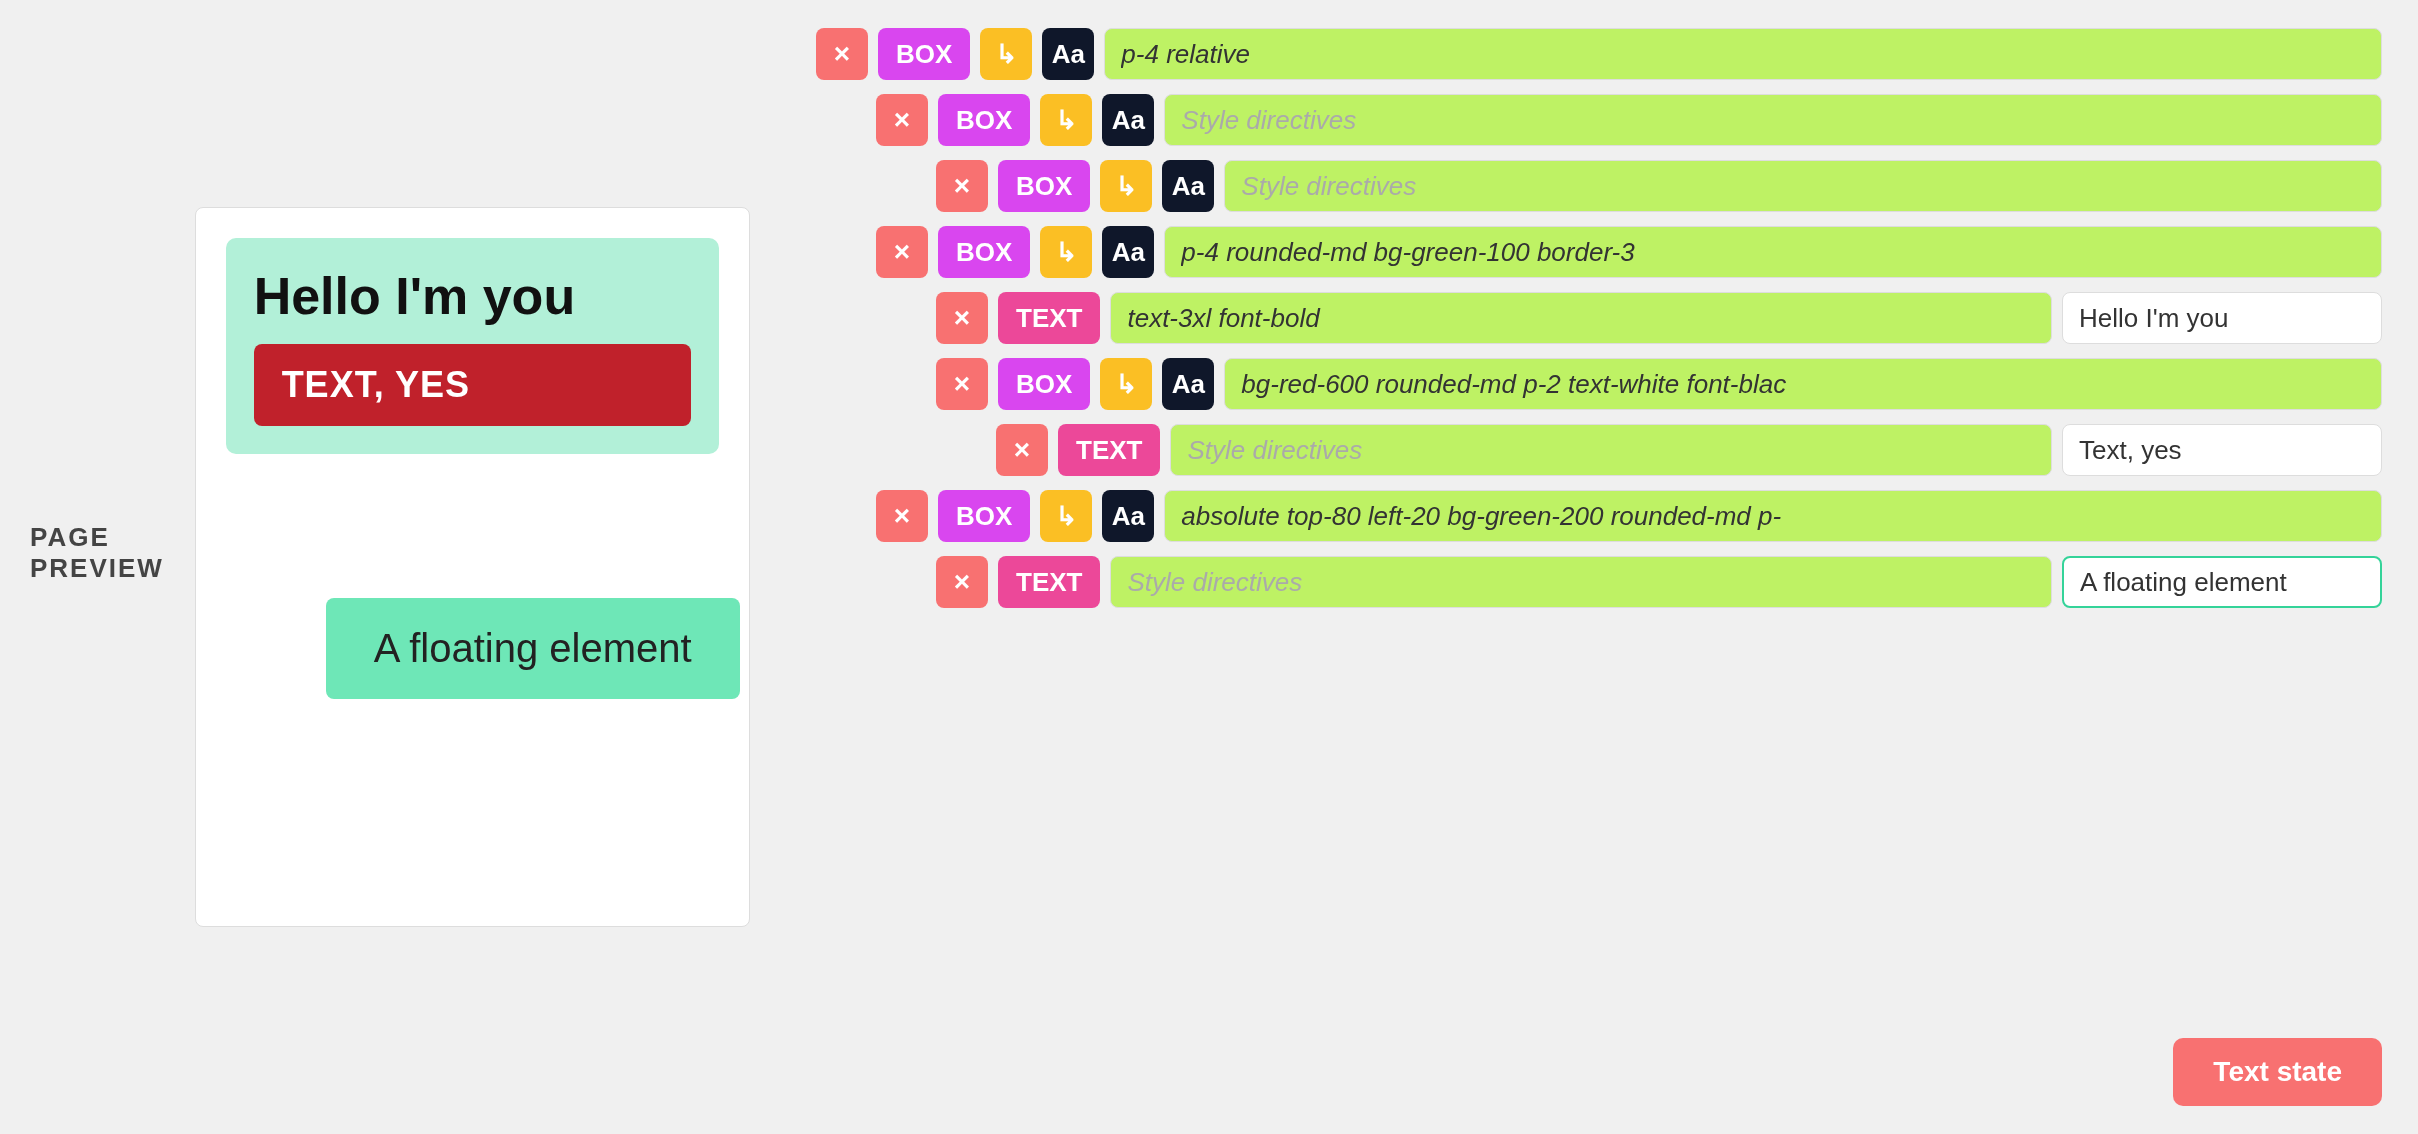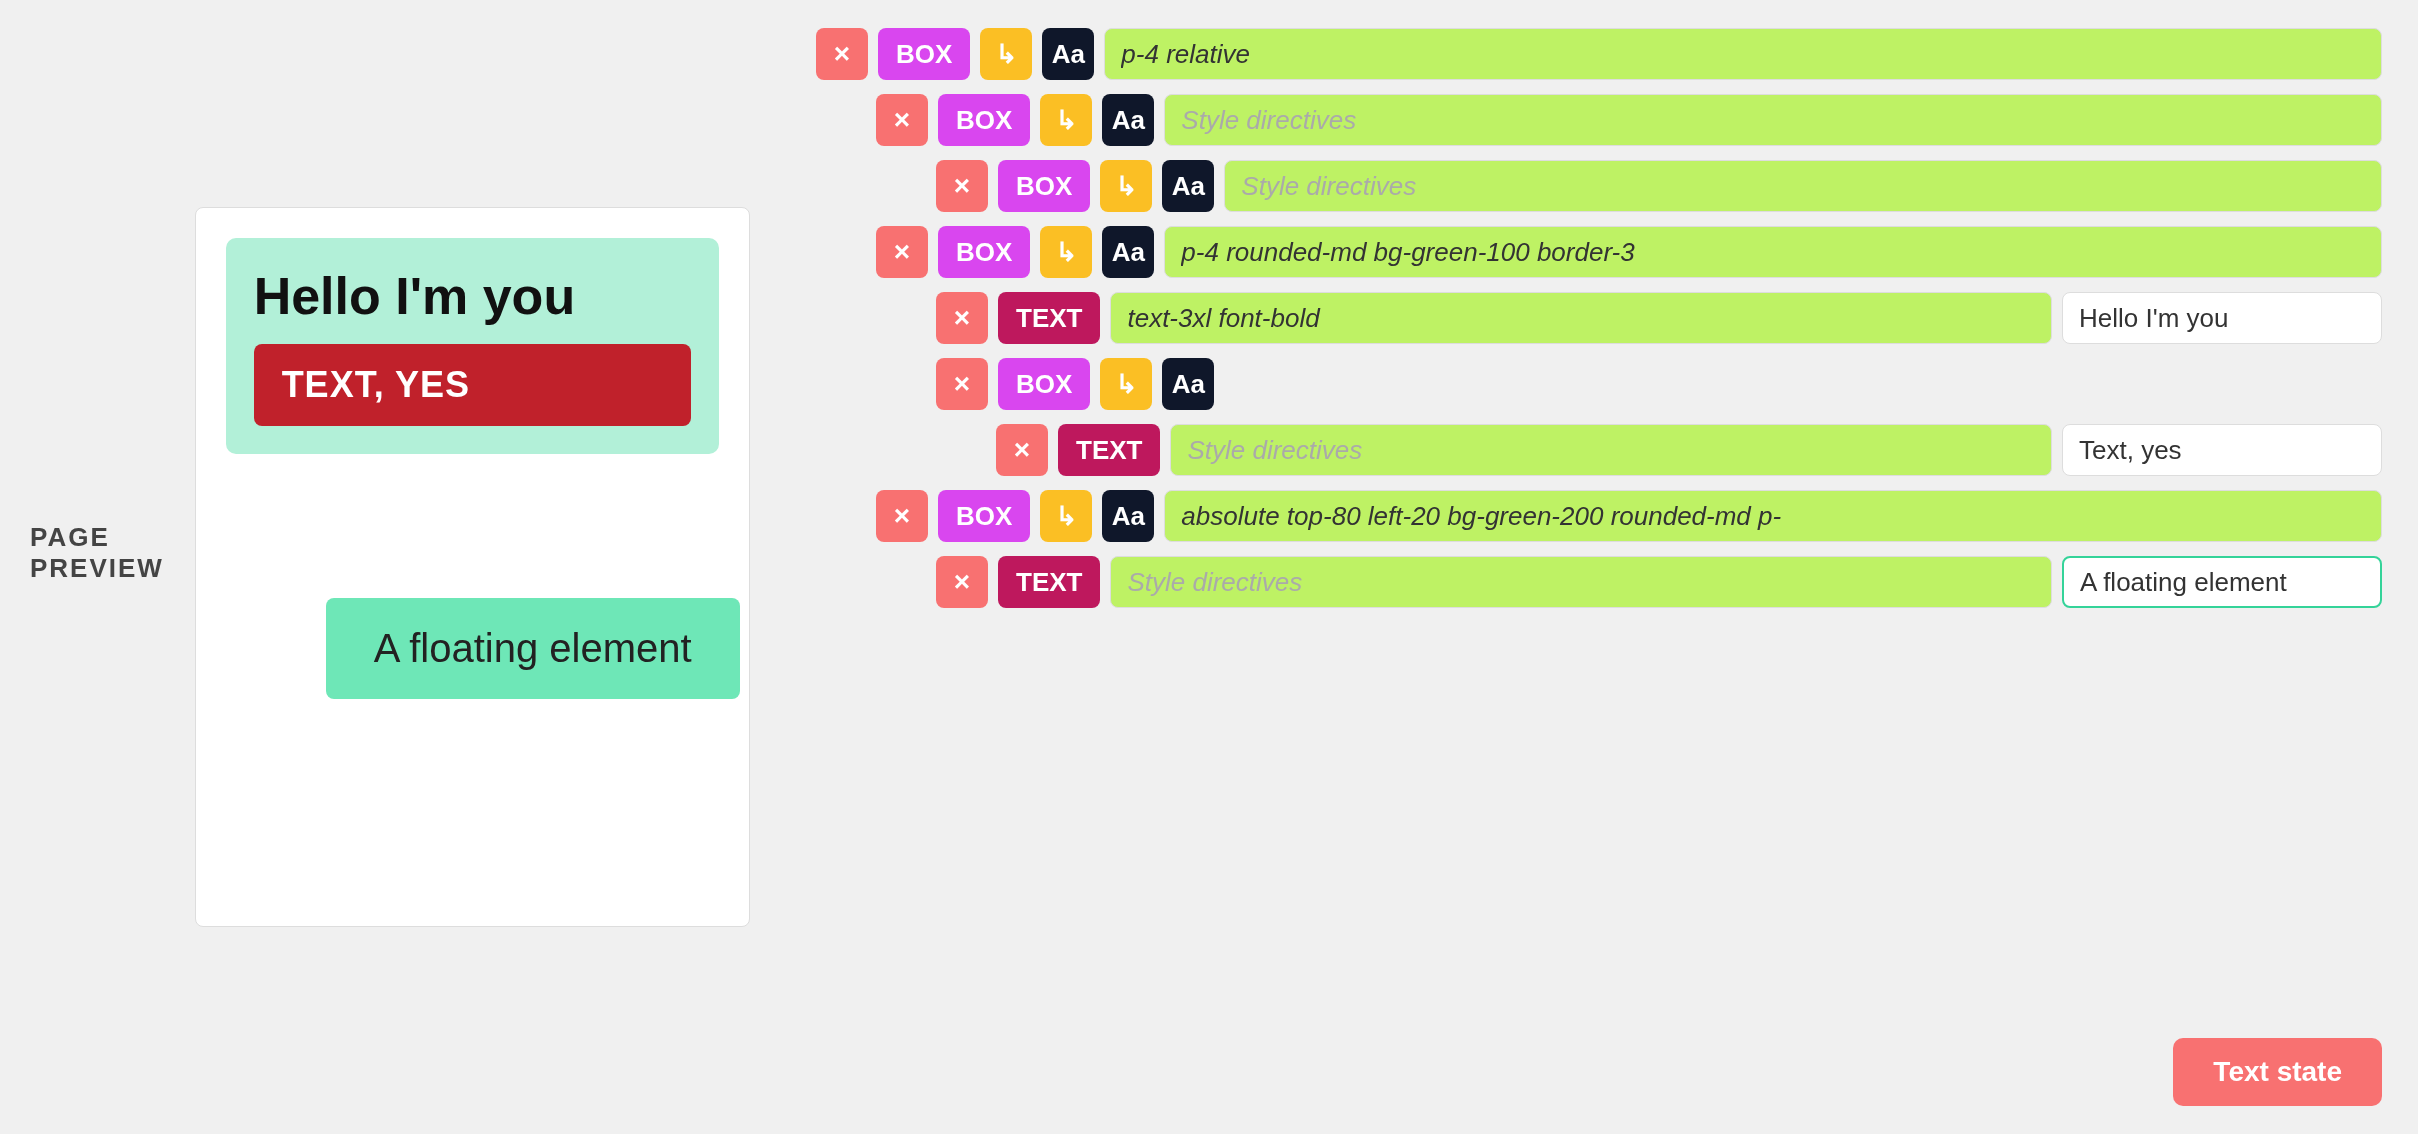--- a/index.html
+++ b/index.html
@@ -116,21 +116,21 @@
       padding: 0 18px;
       font-size: 26px;
       font-weight: 700;
       cursor: pointer;
       display: flex;
       align-items: center;
       justify-content: center;
       flex-shrink: 0;
     }
     .btn-text {
-      background: #be185d;
+      background: #ec4899;
       color: white;
       border: none;
       border-radius: 8px;
       height: 52px;
       padding: 0 18px;
       font-size: 26px;
       font-weight: 700;
       cursor: pointer;
       display: flex;
       align-items: center;
@@ -281,20 +281,21 @@
     <button class="btn-text">TEXT</button>
     <input class="input-style" value="text-3xl font-bold" style="">
     <input class="input-text" value="Hello I'm you" style="">
   </div>
 
   <div class="row" style="margin-left: 120px;">
     <button class="btn-x">×</button>
     <button class="btn-box">BOX</button>
     <button class="btn-arrow">↳</button>
     <button class="btn-aa">Aa</button>
+    <input class="input-style" value="bg-red-600 rounded-md p-2 text-white font-blac" style="">
   </div>
 
   <div class="row" style="margin-left: 180px;">
     <button class="btn-x">×</button>
     <button class="btn-text">TEXT</button>
     <input class="input-style" placeholder="Style directives" style="">
     <input class="input-text" value="Text, yes" style="">
   </div>
 
   <div class="row" style="margin-left: 60px;">

